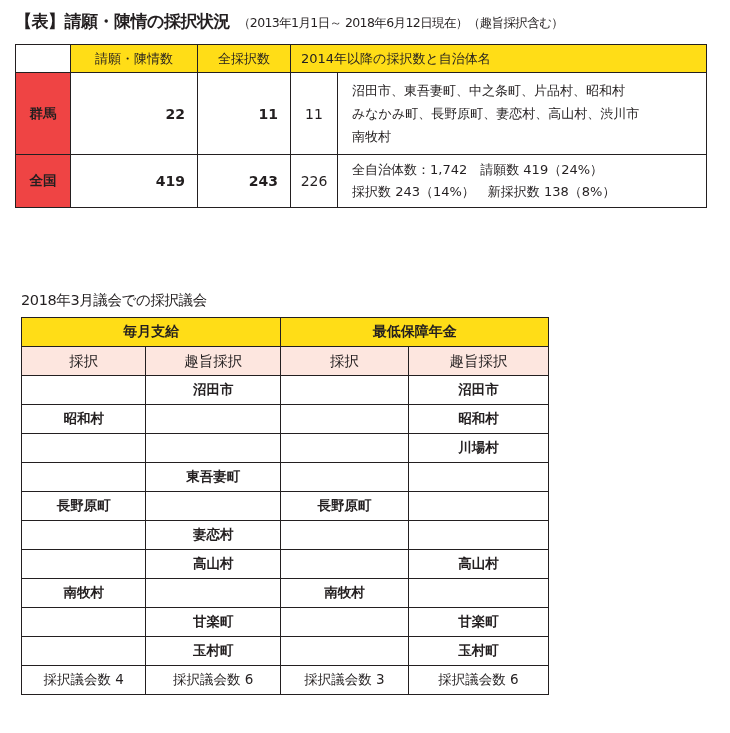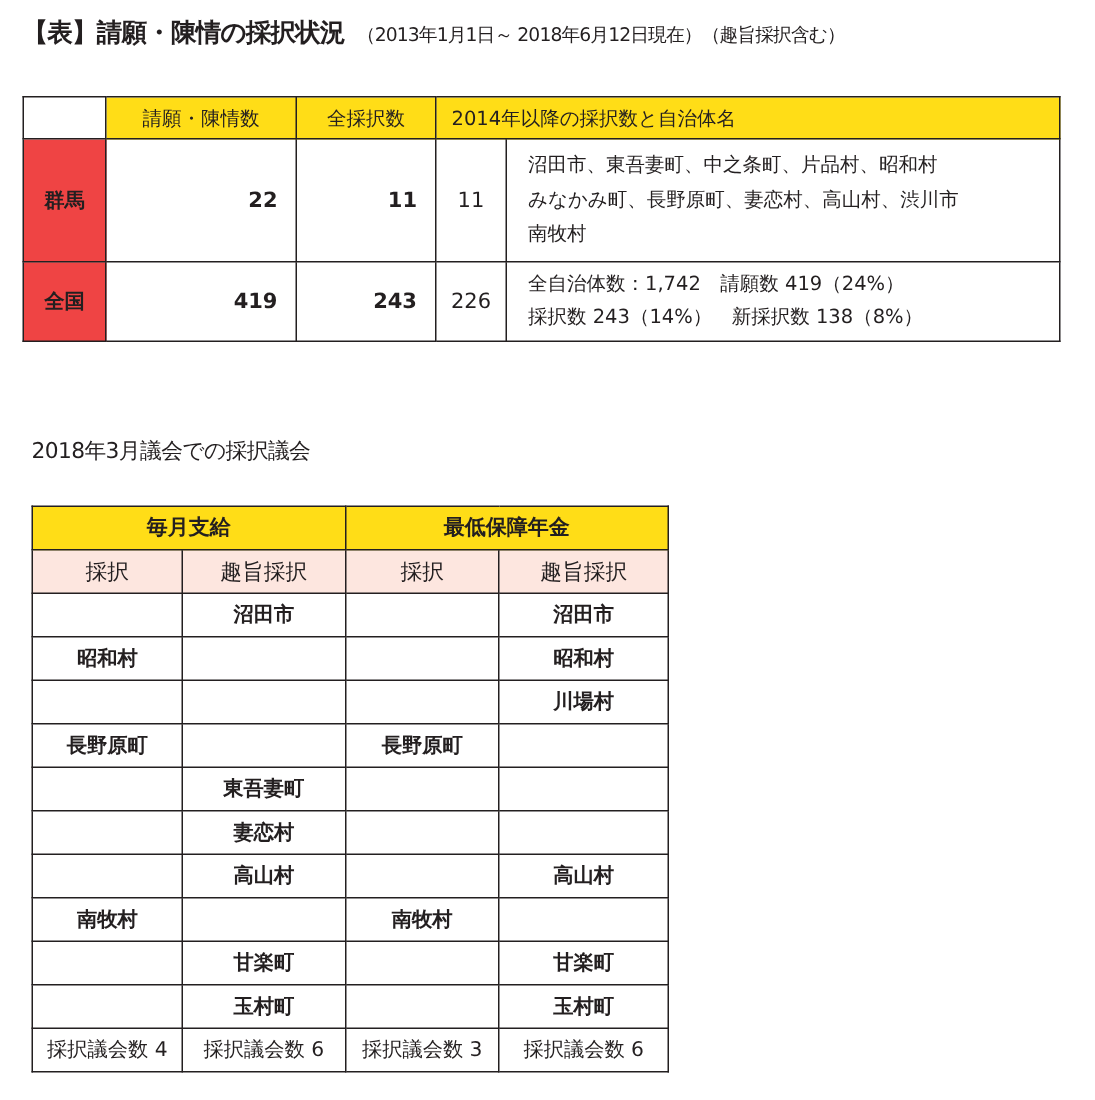--- a/index.html
+++ b/index.html
@@ -1,37 +1,37 @@
 <!DOCTYPE html>
 <html><head>
 <meta charset="utf-8">
 <style>
   html,body{margin:0;padding:0;background:#fff;}
   body{width:730px;height:733px;position:relative;overflow:hidden;
        font-family:"DejaVu Sans","Liberation Sans",sans-serif;color:#231f20;}
   .title1{position:absolute;left:15px;top:10px;font-size:17px;font-weight:bold;letter-spacing:-0.5px;white-space:nowrap;}
   .title1 .sub{font-size:12.5px;font-weight:normal;margin-left:8px;letter-spacing:-0.6px;}
-  table{border-collapse:collapse;position:absolute;margin-top:20px;}
+  table{border-collapse:collapse;position:absolute;}
   td,th{border:1.8px solid #231f20;padding:0;}
   .t1{left:15px;top:44px;width:692px;font-size:13px;}
   .t1 .hdr td{background:#ffdd17;height:27px;font-weight:normal;}
   .yel{background:#ef4444;}
   .c0{width:54px;}
   .c1{width:126px;}
   .c2{width:92px;}
   .c3{width:46px;}
   .num{text-align:right;padding-right:12px;font-size:14px;font-weight:bold;}
   .num3{text-align:center;font-size:14px;}
   .lbl{text-align:center;font-weight:bold;font-size:13.5px;}
   .hcenter{text-align:center;font-weight:bold;}
   .hleft{text-align:left;padding-left:10px;}
   .names{padding:4px 8px 4px 14px;line-height:23px;font-size:13px;}
   .stats{padding:4px 8px 4px 14px;line-height:22px;font-size:13px;}
   .title2{position:absolute;left:21px;top:291px;font-size:14.5px;letter-spacing:-0.4px;white-space:nowrap;}
-  .t2{left:21px;top:317px;width:425px;font-size:13.5px;}
+  .t2{left:21px;top:317px;width:528px;font-size:13.5px;}
   .t2 td{height:28px;text-align:center;font-weight:bold;}
   .t2 .grp td{background:#ffdd17;font-size:14px;}
   .t2 .sub td{background:#fde6df;font-weight:normal;font-size:14.5px;}
   .t2 .foot td{font-weight:normal;}
 </style>
 </head>
 <body>
 
 <div class="title1">
   <span>【表】請願・陳情の採択状況</span><span class="sub">（2013年1月1日～ 2018年6月12日現在）（趣旨採択含む）</span>
@@ -95,29 +95,29 @@
     <td></td>
     <td>昭和村</td>
   </tr>
   <tr>
     <td></td>
     <td></td>
     <td></td>
     <td>川場村</td>
   </tr>
   <tr>
+    <td></td>
+    <td>東吾妻町</td>
+    <td></td>
+    <td></td>
+  </tr>
+  <tr>
     <td>長野原町</td>
     <td></td>
     <td>長野原町</td>
-    <td></td>
-  </tr>
-  <tr>
-    <td></td>
-    <td>東吾妻町</td>
-    <td></td>
     <td></td>
   </tr>
   <tr>
     <td></td>
     <td>妻恋村</td>
     <td></td>
     <td></td>
   </tr>
   <tr>
     <td></td>

